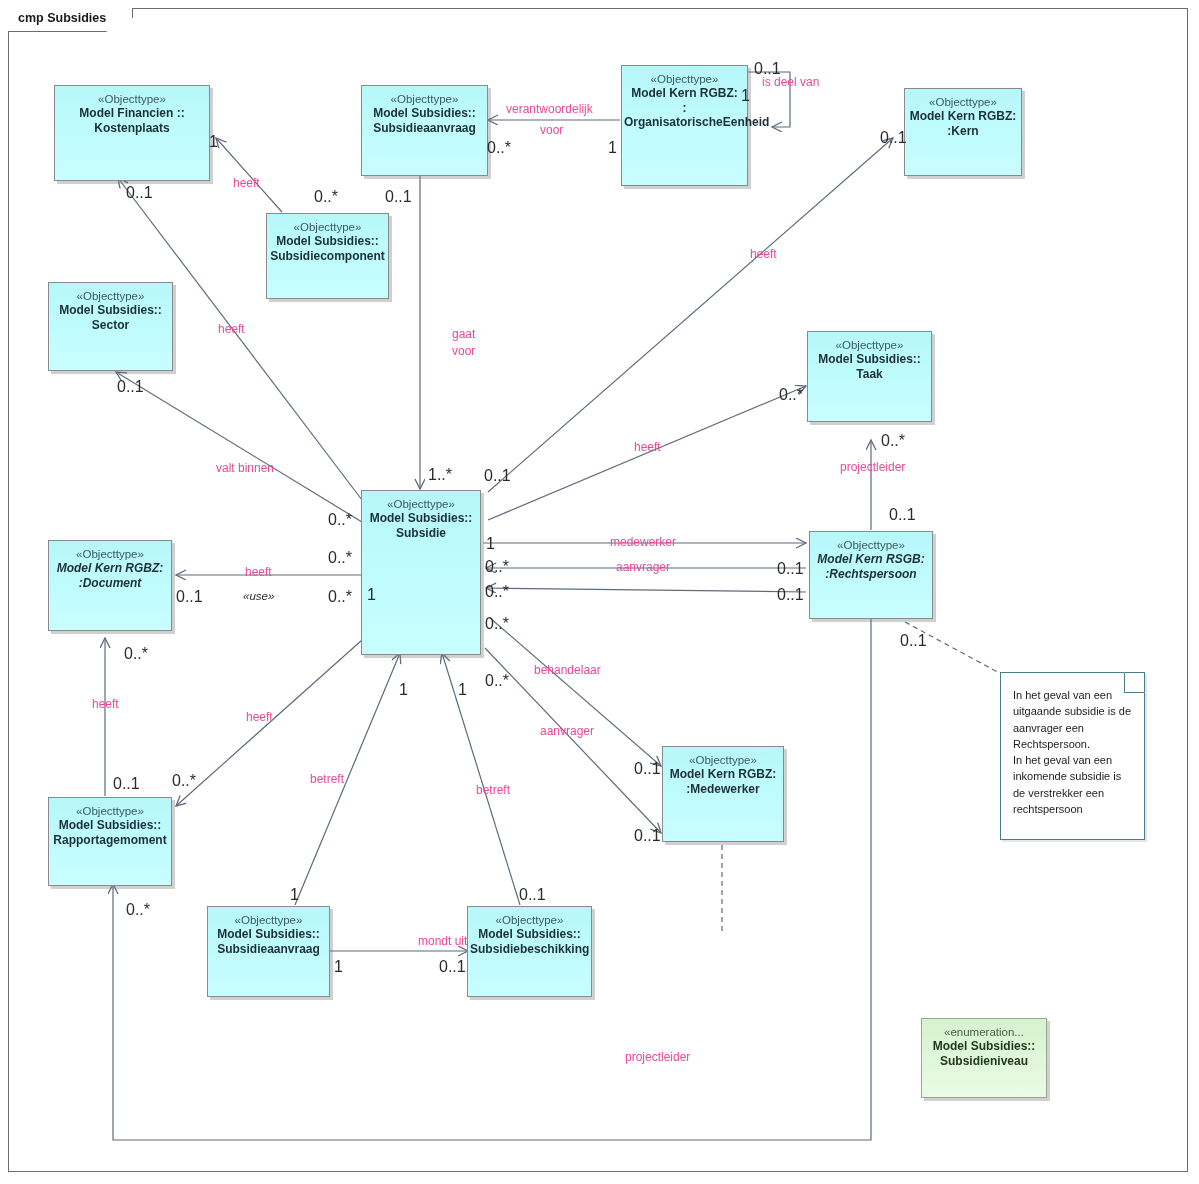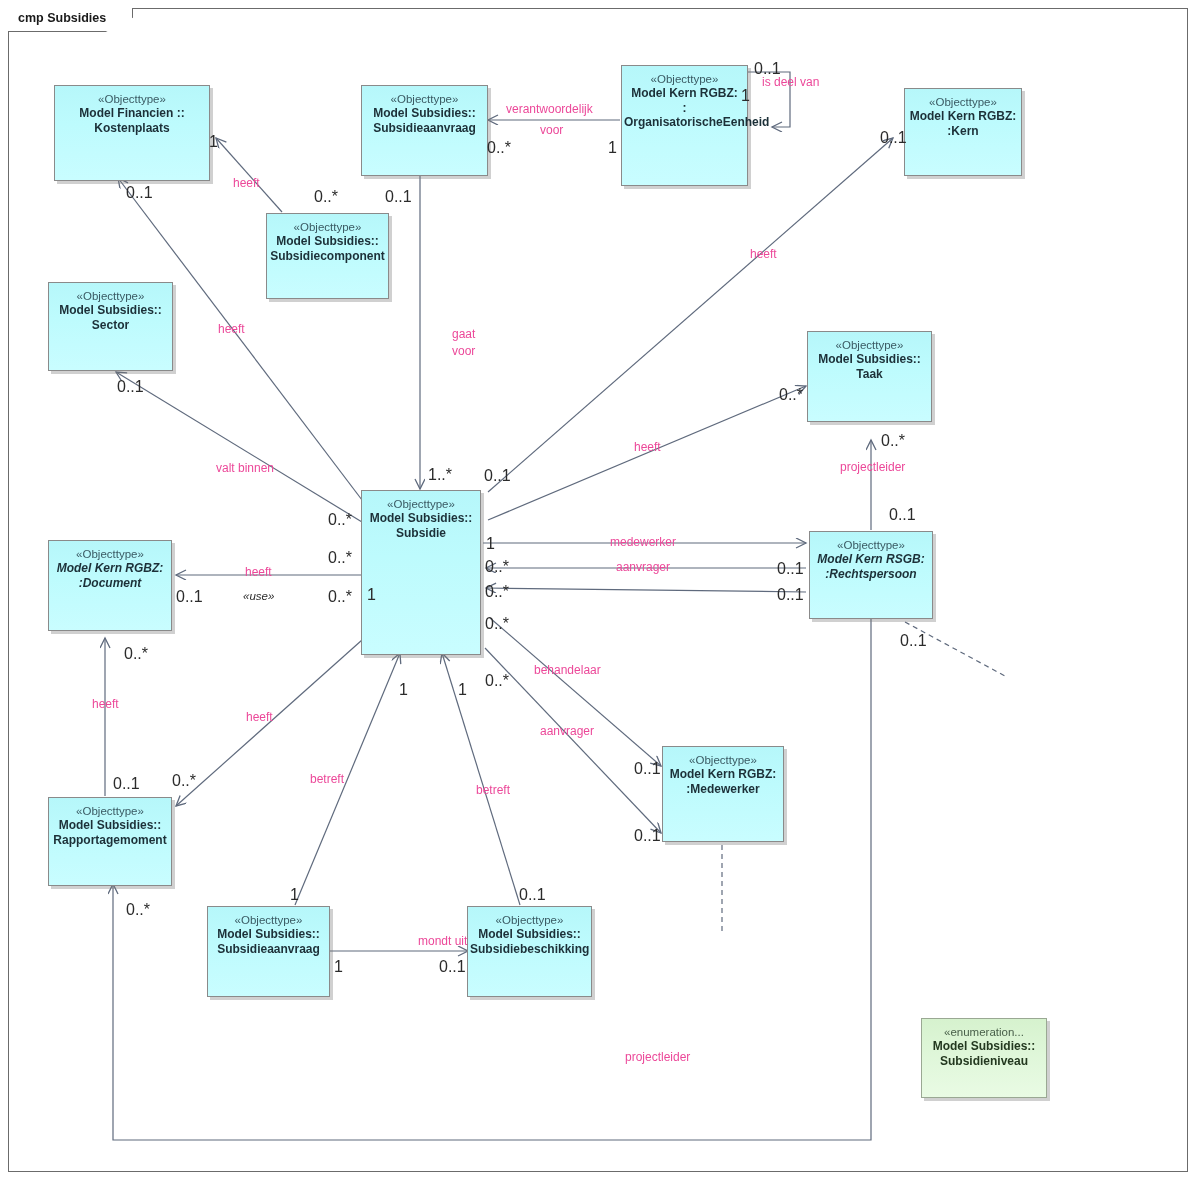--- a/index.html
+++ b/index.html
@@ -222,20 +222,25 @@
     <span class="nm">Model Subsidies::</span>
     <span class="nm">Subsidiebeschikking</span>
   </div>
 
   <div class="node enumer" style="left:921px;top:1018px;width:126px;height:80px;">
     <span class="stereo">«enumeration...</span>
     <span class="nm">Model Subsidies::</span>
     <span class="nm">Subsidieniveau</span>
   </div>
 
+  <div class="note" style="left:1000px;top:672px;width:145px;height:168px;">
+    <span class="fold"></span>
+    <span style="display:block;white-space:pre-line;">In het geval van een uitgaande subsidie is de aanvrager een Rechtspersoon.
+In het geval van een inkomende subsidie is de verstrekker een rechtspersoon</span>
+  </div>
 
 
   <div class="lbl" style="left:506px;top:102px;">verantwoordelijk</div>
   <div class="lbl" style="left:540px;top:123px;">voor</div>
   <div class="lbl" style="left:762px;top:75px;">is deel van</div>
   <div class="lbl" style="left:233px;top:176px;">heeft</div>
   <div class="lbl" style="left:218px;top:322px;">heeft</div>
   <div class="lbl" style="left:750px;top:247px;">heeft</div>
   <div class="lbl" style="left:452px;top:327px;">gaat</div>
   <div class="lbl" style="left:452px;top:344px;">voor</div>

